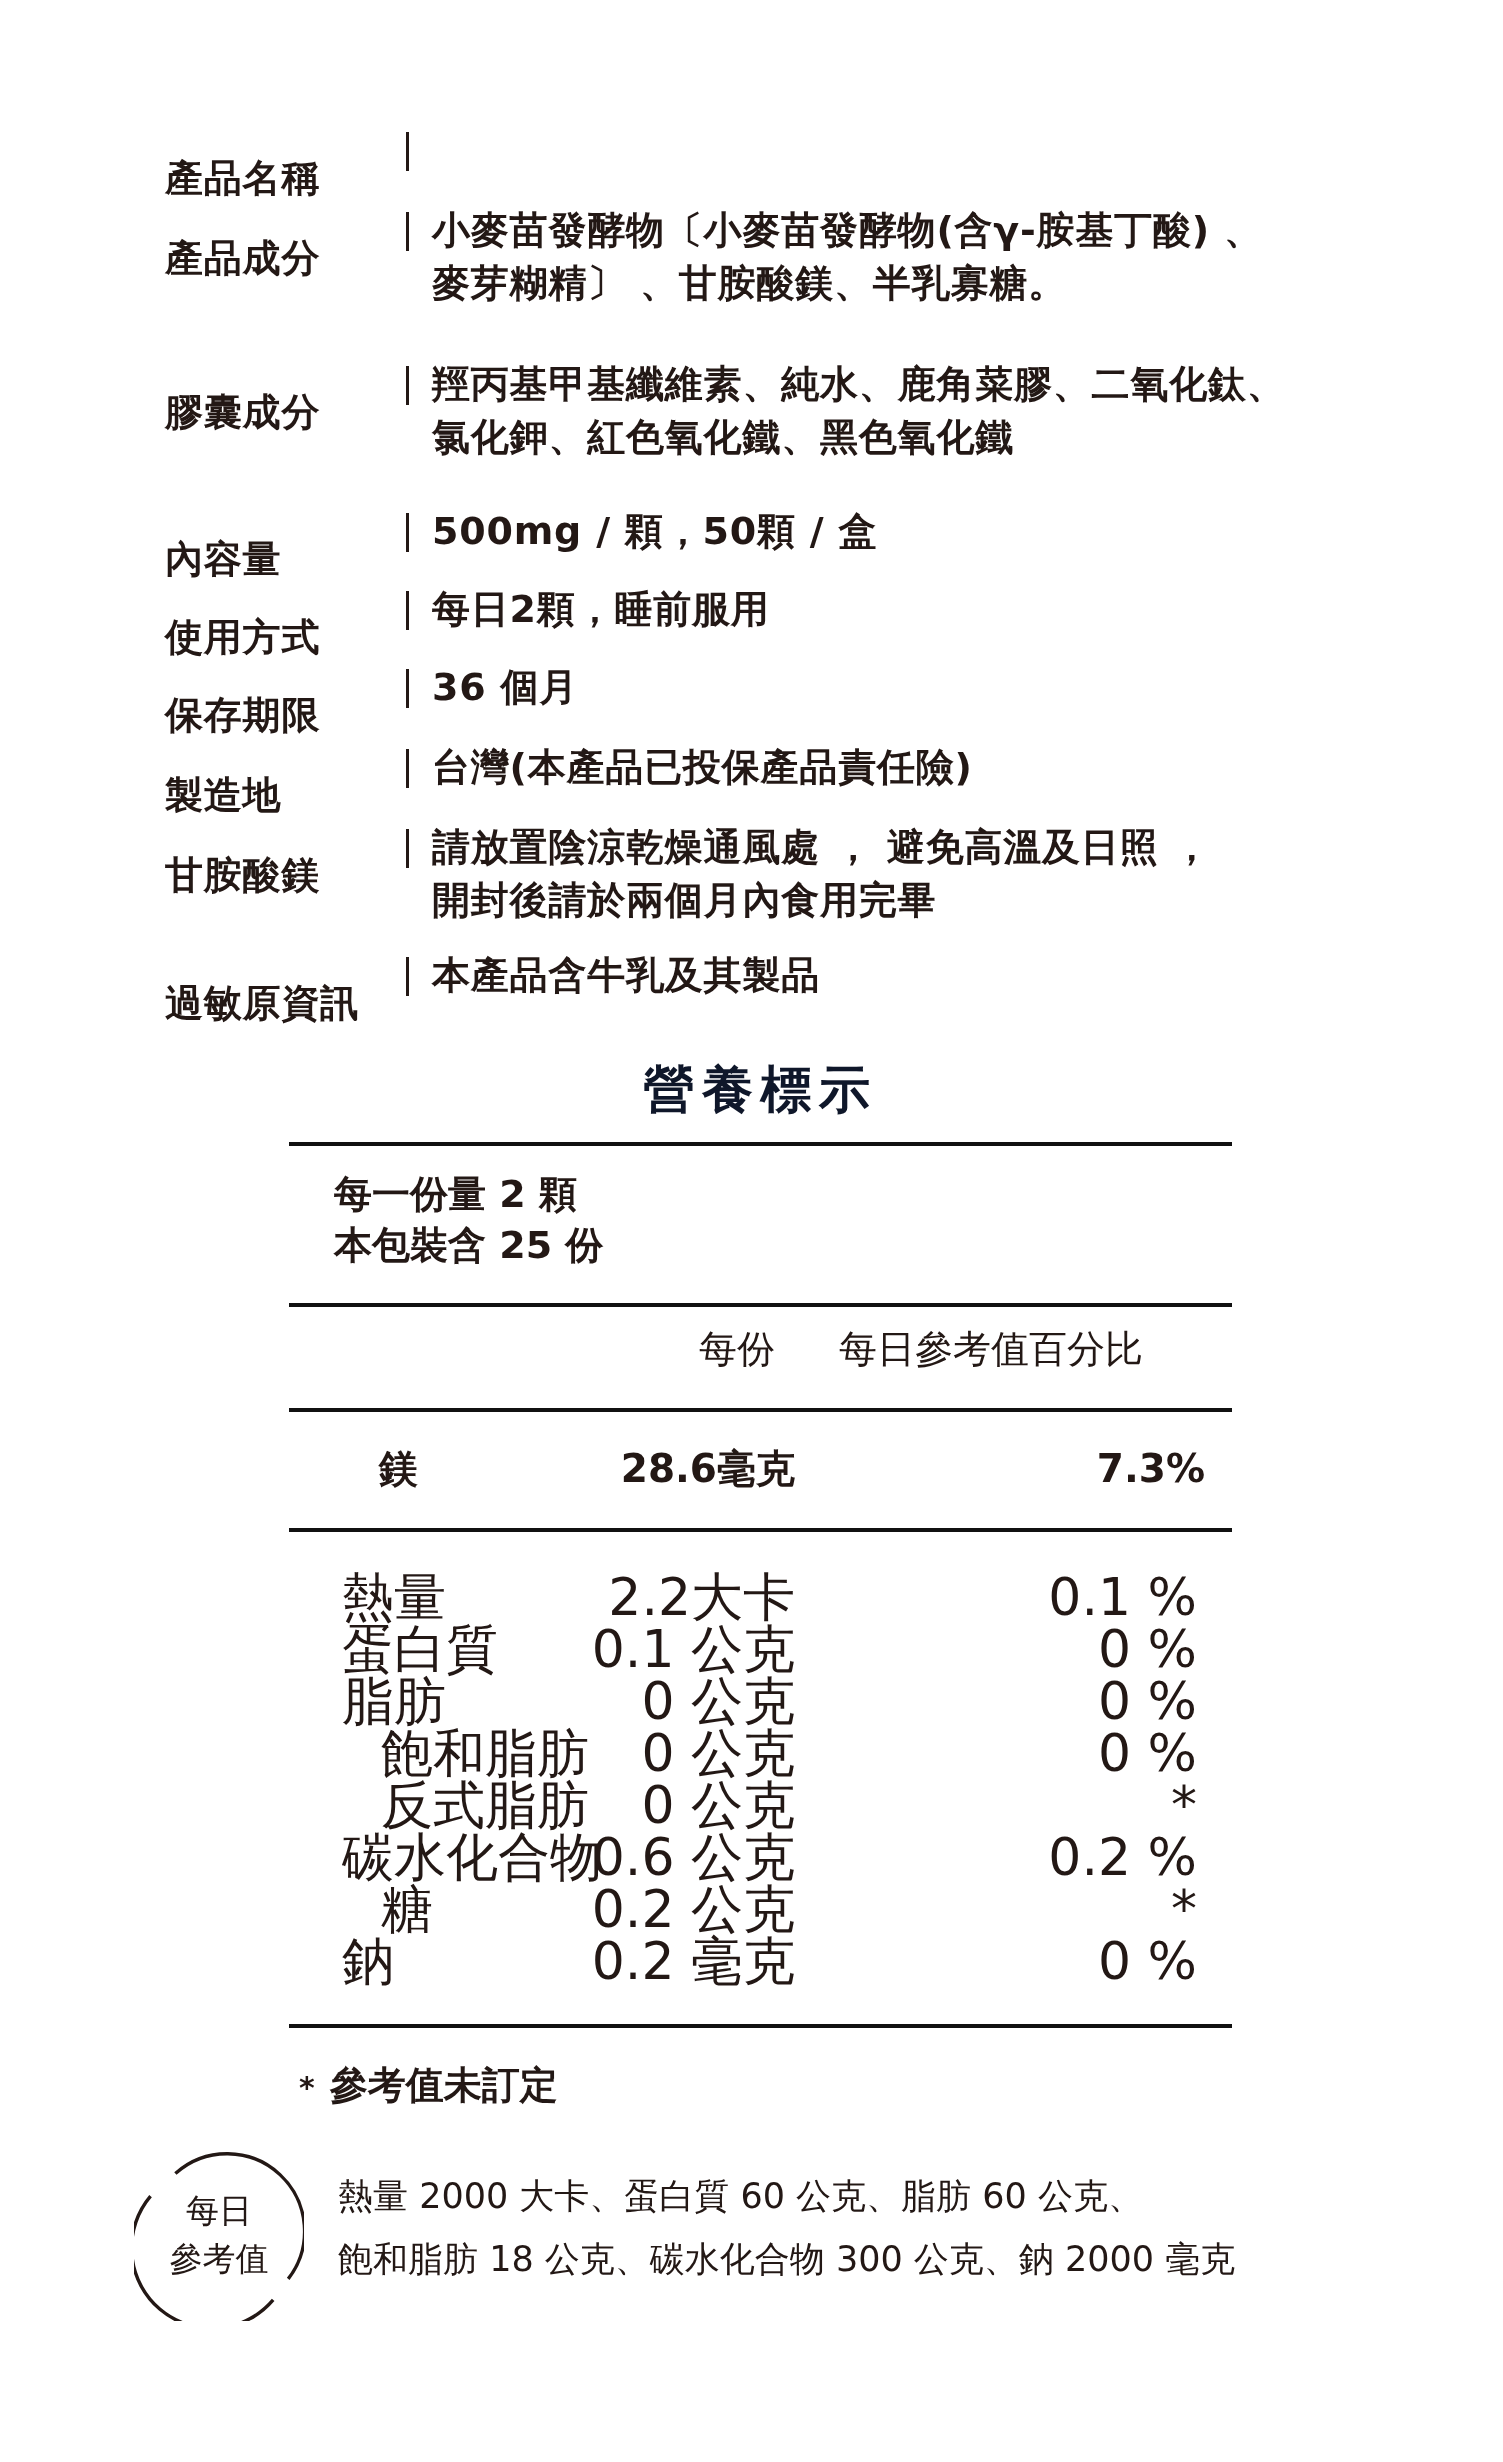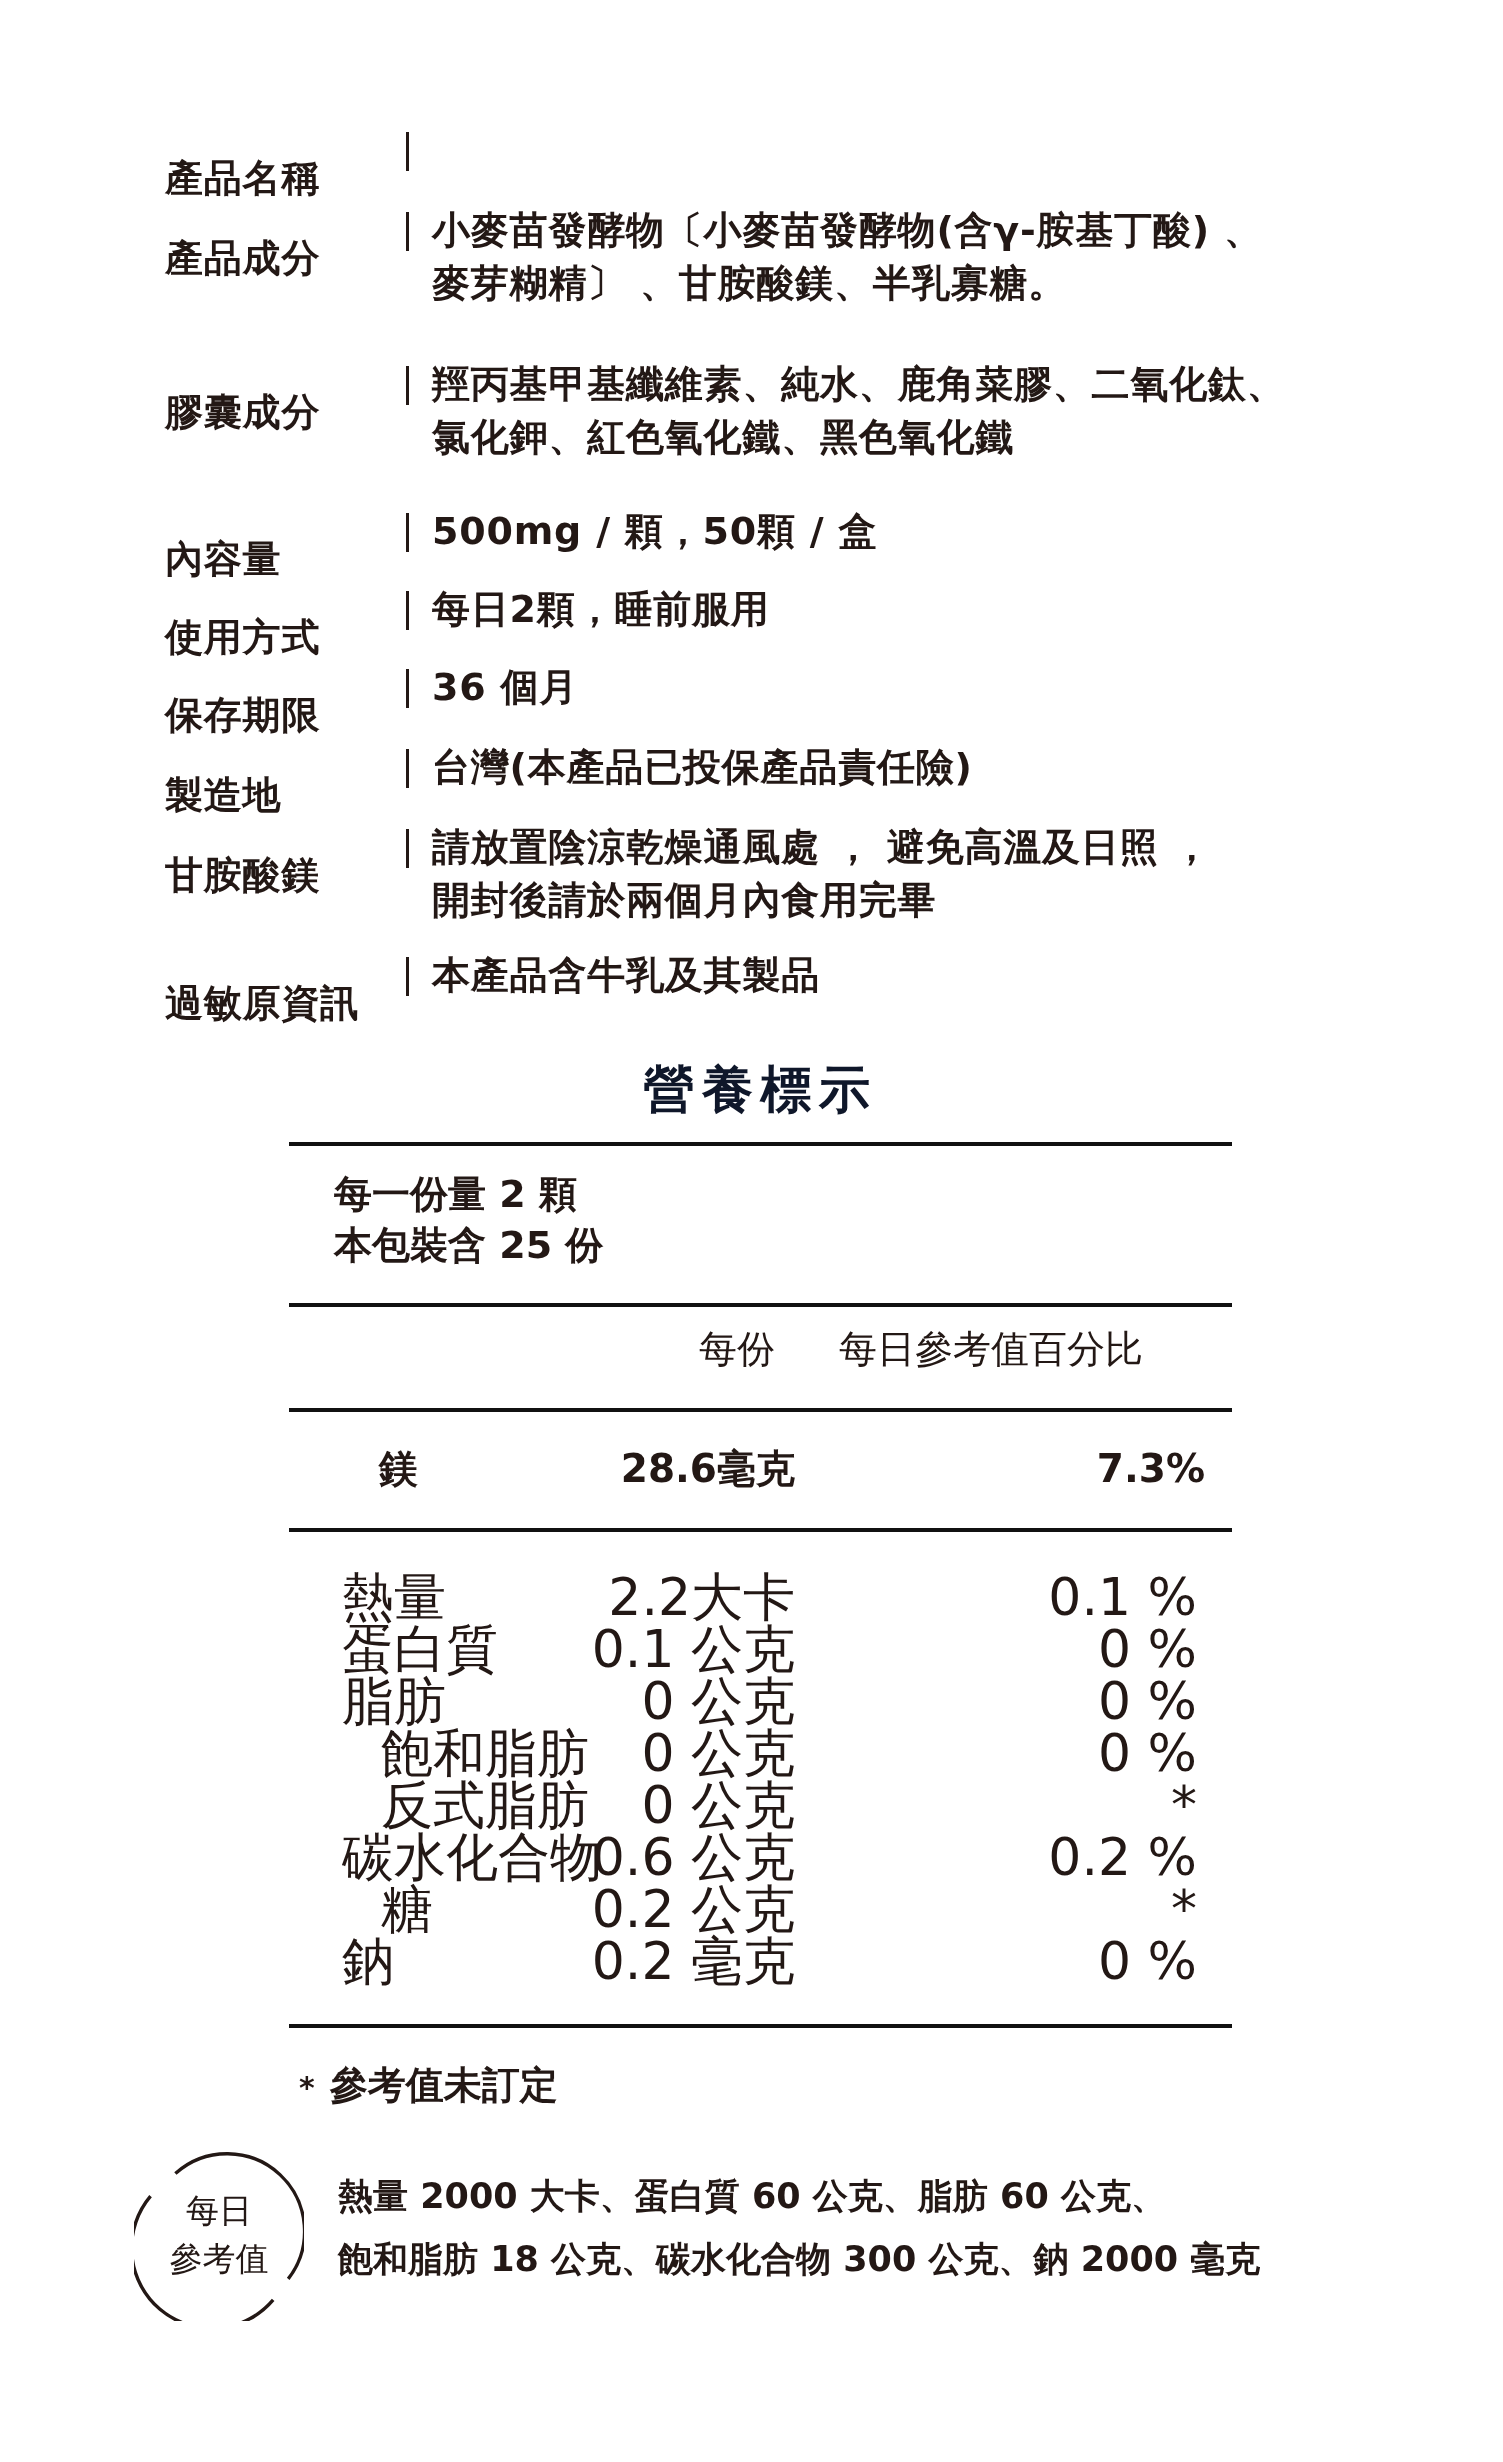--- a/index.html
+++ b/index.html
@@ -159,21 +159,21 @@
       font-size: 33px;
       line-height: 48px;
       font-weight: normal;
     }
     .dv-text {
       position: absolute;
       left: 338px;
       top: 2165px;
       font-size: 35px;
       line-height: 63px;
-      font-weight: bold;
+      font-weight: normal;
       white-space: nowrap;
     }
     .dv-text .line { display: block; }
   </style>
 </head>
 <body>
 
 <section>
   <div class="info-row" style="top:124px">
     <div class="info-label">產品名稱</div>

